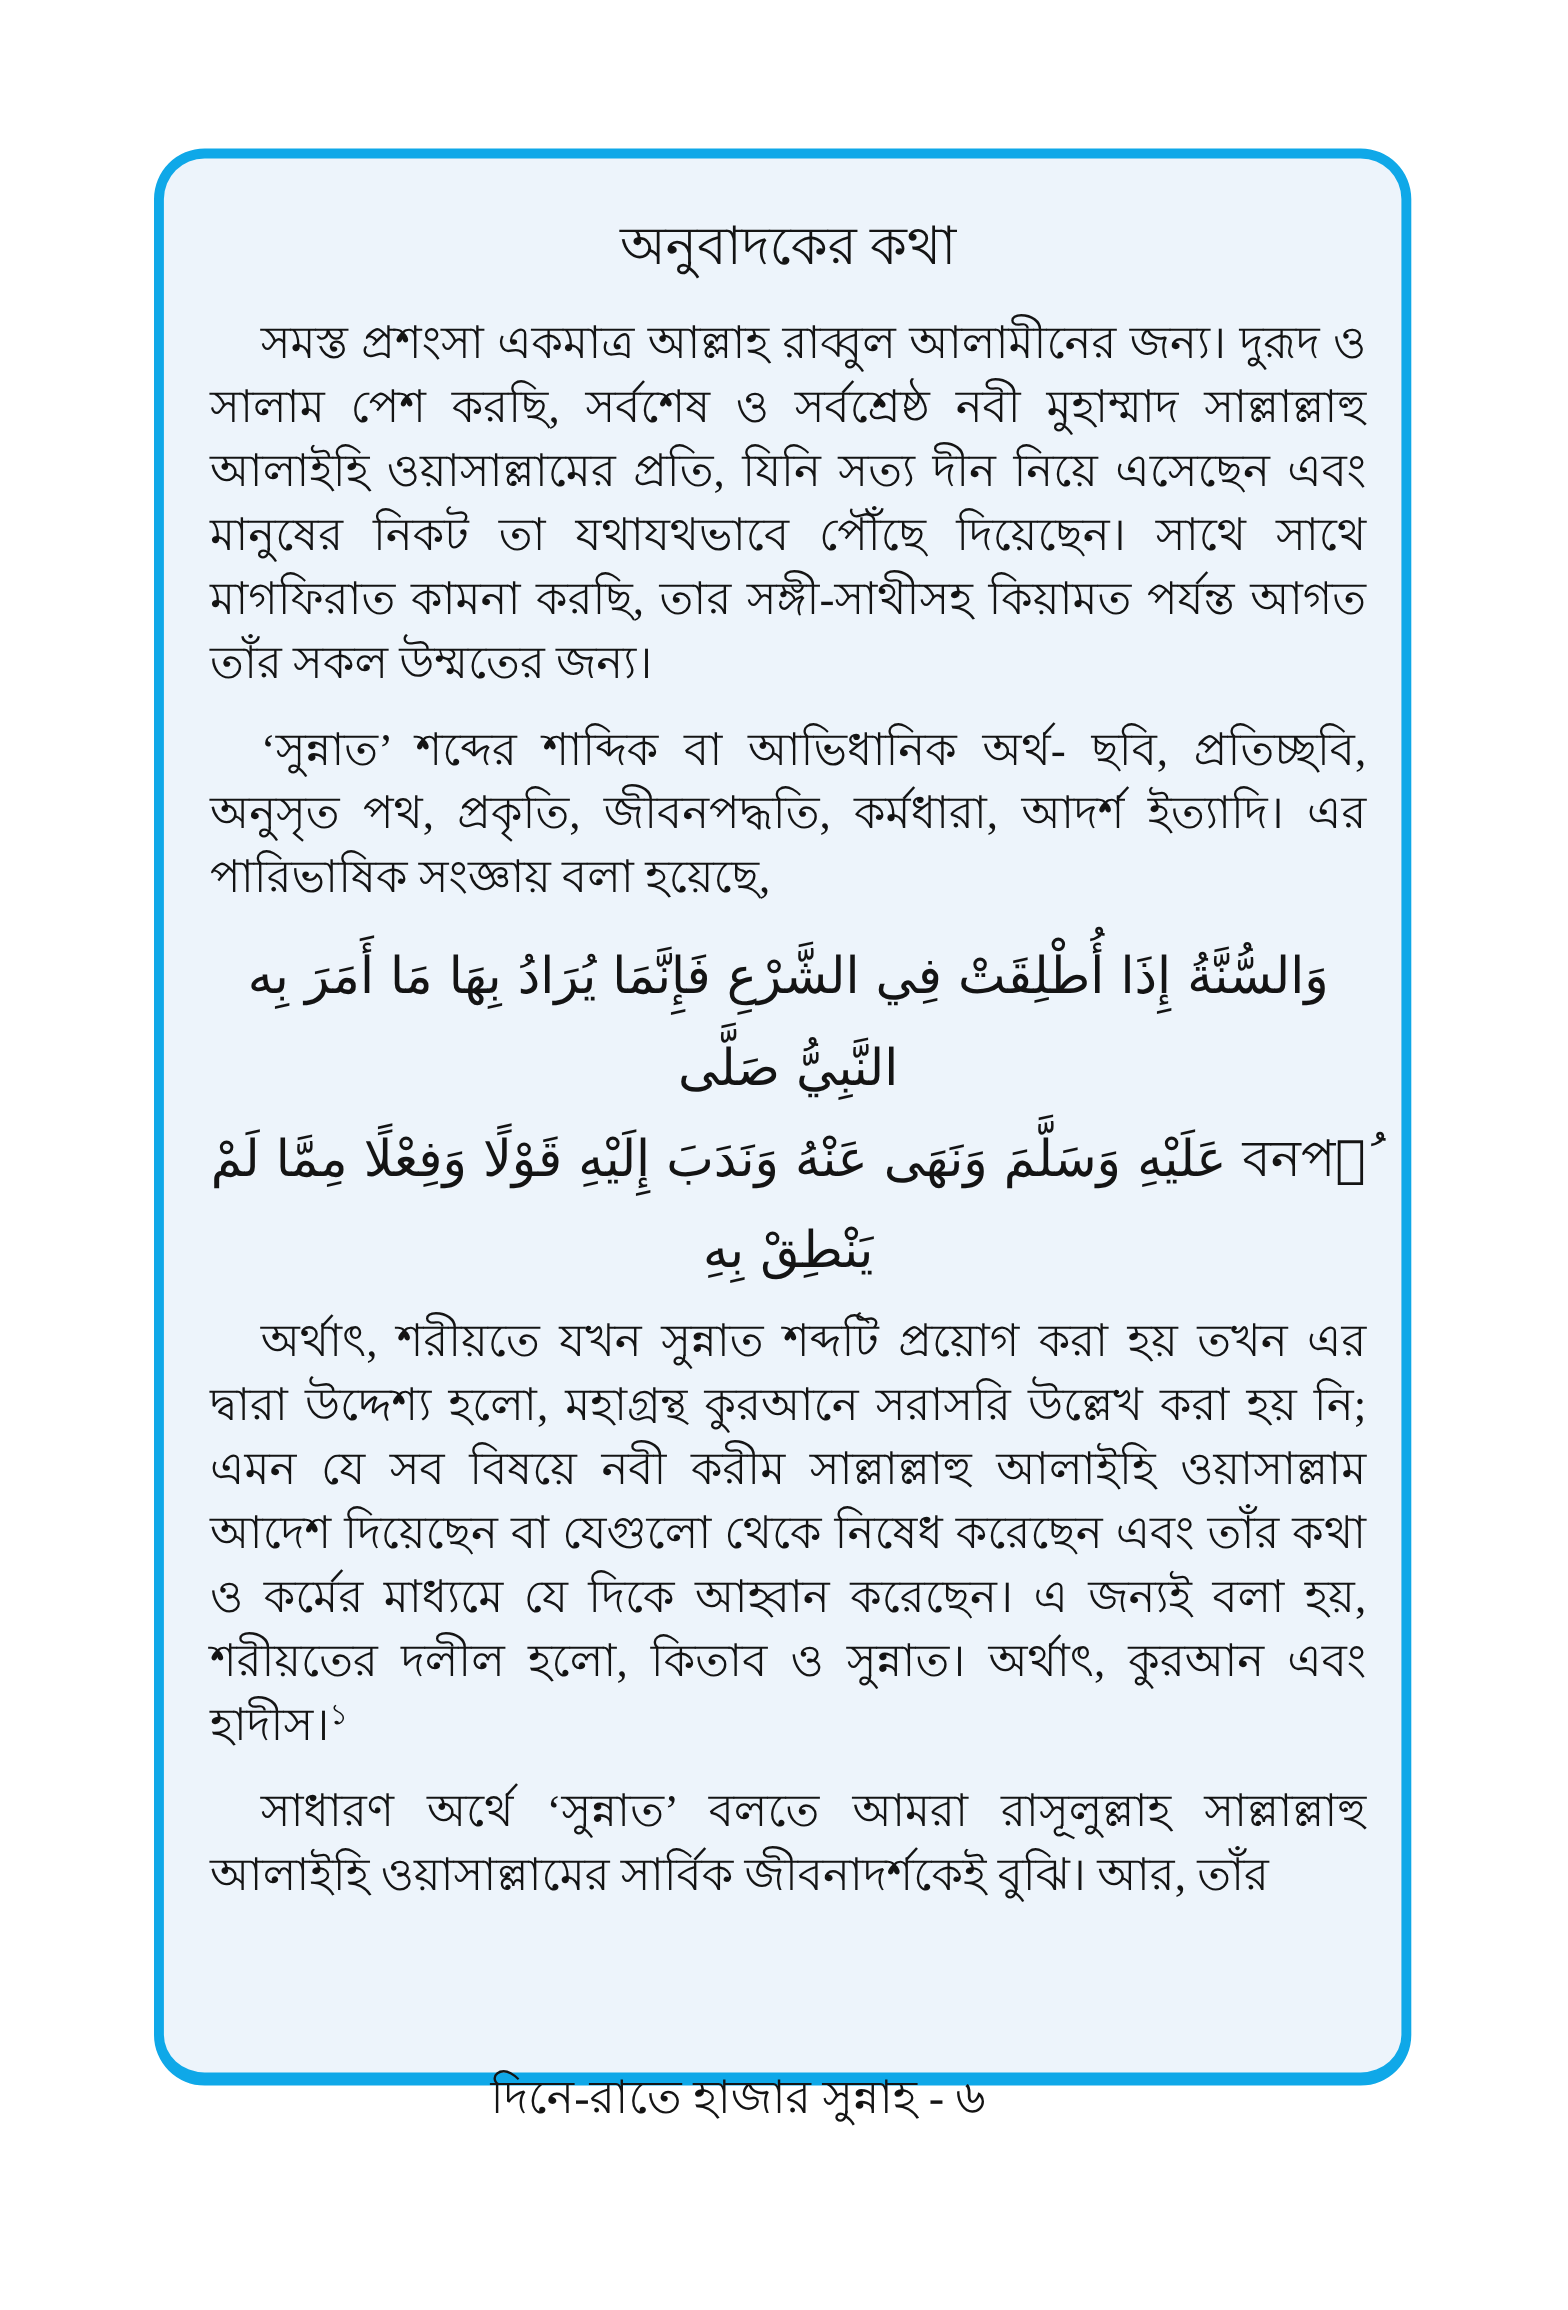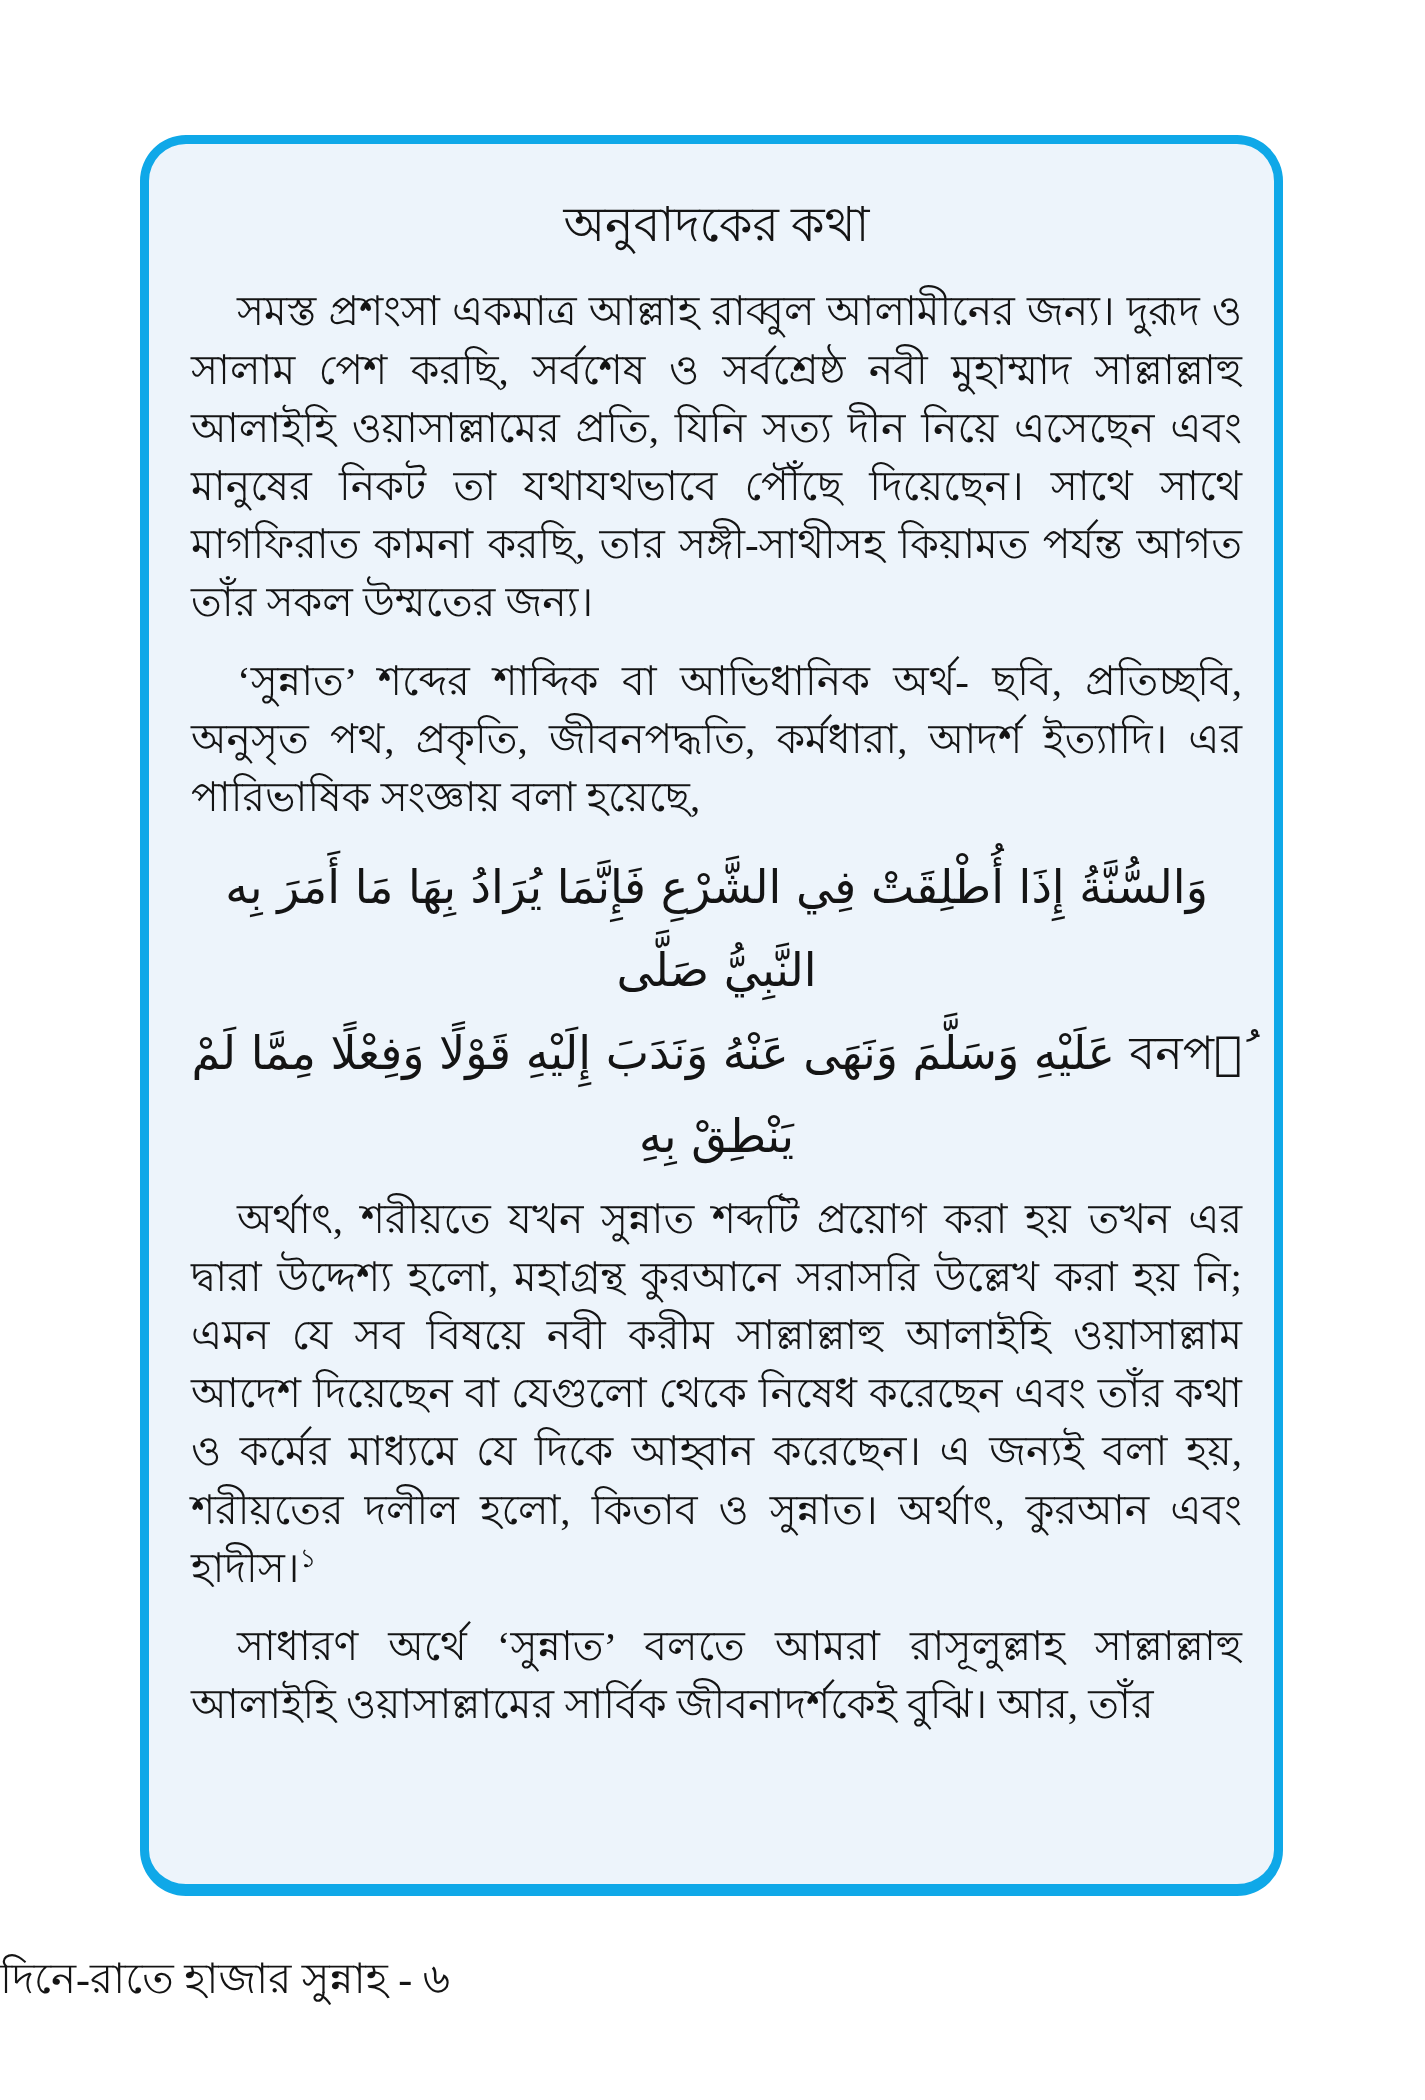--- a/index.html
+++ b/index.html
@@ -55,21 +55,22 @@
   }
   .arabic .aline { text-align: center; }
   .fn-ref {
     font-size: 26px;
     vertical-align: super;
     line-height: 0;
   }
   .page-footer {
     position: absolute;
     left: 0; right: 0;
-    top: 1946px;
+    top: 1874px;
+    text-align: center;
     font-size: 42px;
   }
 </style>
 </head>
 <body>
 
 <div class="page">
 
   <div class="card">
 

